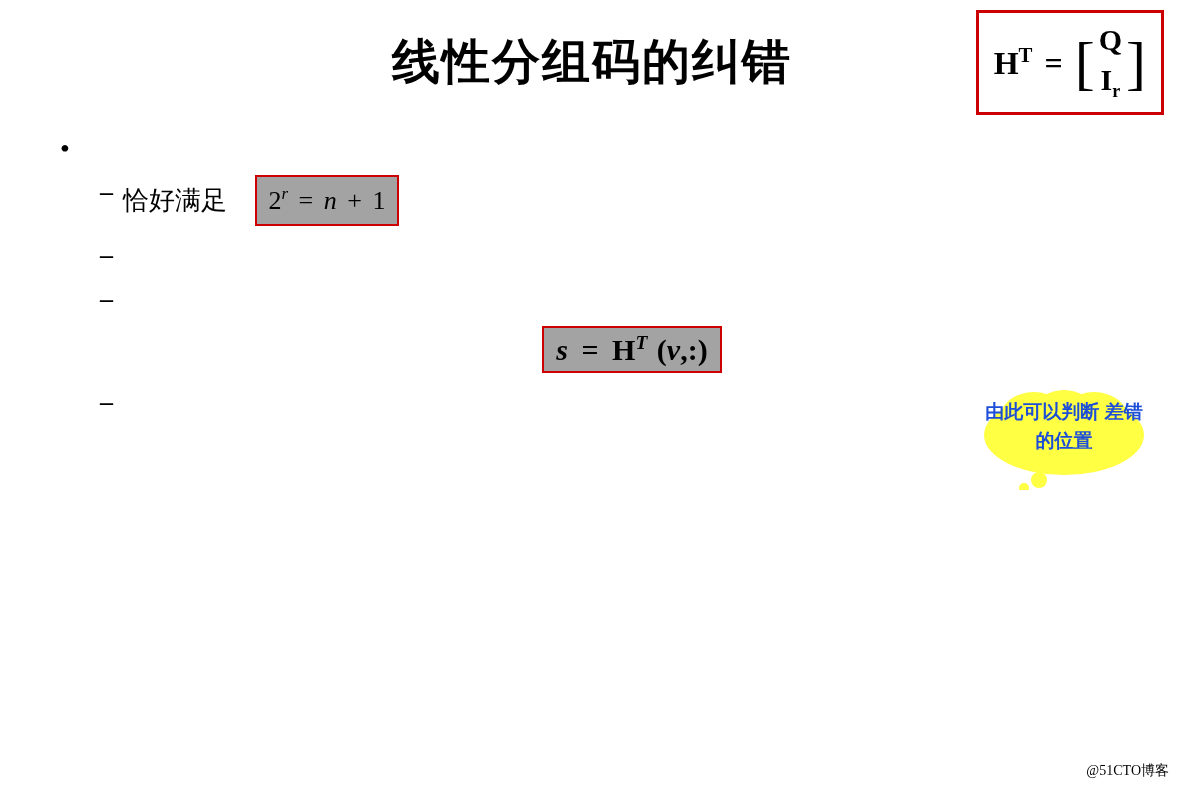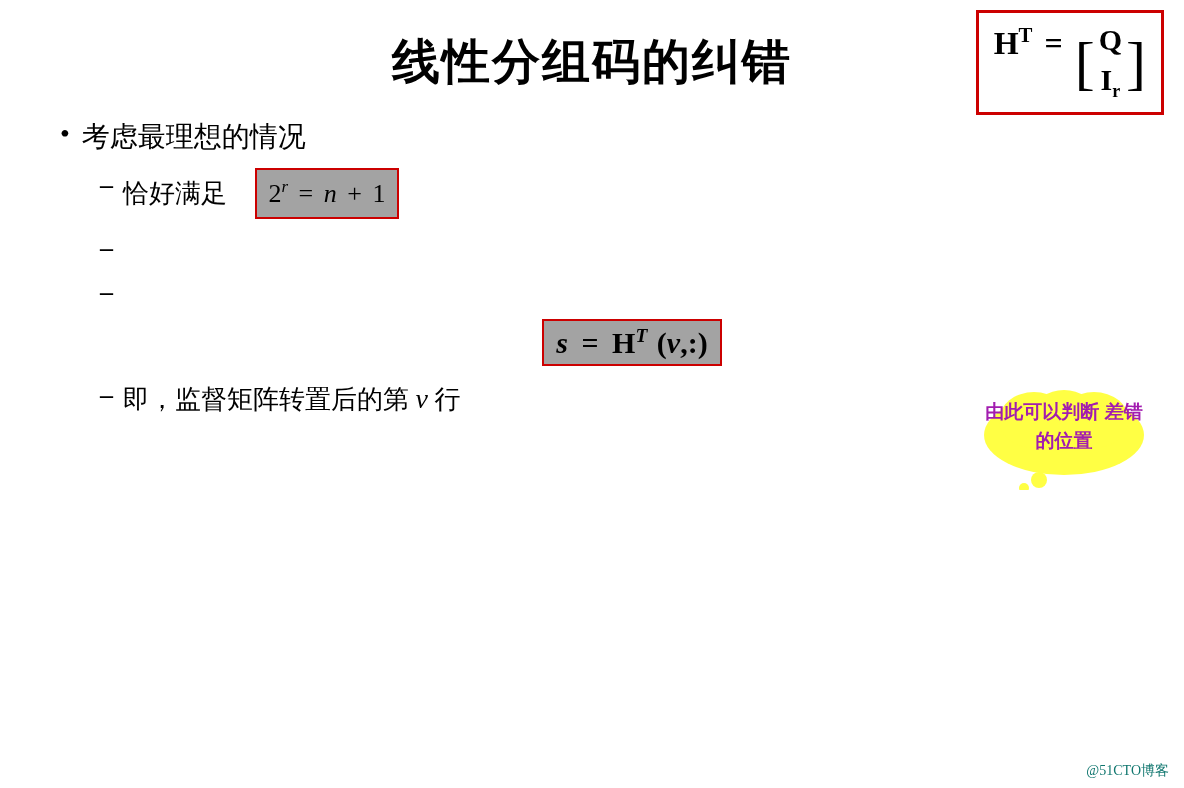--- a/index.html
+++ b/index.html
@@ -19,21 +19,21 @@
       background: #ffffff;
       position: relative;
       padding: 30px 60px;
     }
 
     .title {
       text-align: center;
       font-size: 48px;
       font-weight: bold;
       color: #000;
-      margin-bottom: 22px;
+      margin-bottom: 37px;
       font-family: "SimHei", "Microsoft YaHei", sans-serif;
       letter-spacing: 2px;
     }
 
     .content {
       position: relative;
     }
 
     .bullet-item {
       display: flex;
@@ -101,21 +101,21 @@
       position: absolute;
       top: 10px;
       right: 20px;
       border: 3px solid #cc0000;
       padding: 10px 15px;
       background: white;
     }
 
     .ht-matrix-inner {
       display: flex;
-      align-items: flex-start;
+      align-items: center;
       font-size: 32px;
       font-weight: bold;
     }
 
     .ht-left {
       margin-right: 8px;
     }
 
     .ht-bracket-group {
       display: flex;
@@ -152,21 +152,21 @@
       right: 20px;
       top: 370px;
     }
 
     
     .watermark {
       position: absolute;
       bottom: 8px;
       right: 15px;
       font-size: 14px;
-      color: #0f766e;
+      color: #000000;
     }
 
     
     .math-italic {
       font-style: italic;
       font-family: "Times New Roman", serif;
     }
 
     .math-bold-italic {
       font-style: italic;
@@ -223,21 +223,20 @@
         </div>
         <div class="bracket-right">]</div>
       </div>
     </div>
   </div>
 
   <div class="content">
 
     <div class="bullet-item">
       <div class="bullet-dot">•</div>
-      <div class="bullet-text">考虑最理想的情况</div>
     </div>
 
     <div class="sub-items">
 
       <div class="sub-item">
         <div class="dash">–</div>
         <div class="sub-text">
           恰好满足 &nbsp;
           <span class="formula-box">
             <span class="formula-inline">
@@ -266,38 +265,35 @@
             <span class="math-bold-italic">s</span>
             <span style="margin: 0 6px;">=</span>
             <span class="math-bold">H</span><sup class="math-bold"><span class="math-italic">T</span></sup>
             <span style="margin-left:2px;">(</span><span class="math-italic">v</span>,<span>:</span><span>)</span>
           </span>
         </span>
       </div>
 
       <div class="sub-item">
         <div class="dash">–</div>
-        <div class="sub-text">
-          即，监督矩阵转置后的第 <span class="math-italic" style="font-size:28px;">v</span> 行
-        </div>
       </div>
 
     </div>
   </div>
 
   <div class="cloud-container">
     <svg width="200" height="120">
 
       <ellipse cx="100" cy="65" rx="80" ry="40" fill="#ffff44"></ellipse>
       <ellipse cx="70" cy="50" rx="35" ry="28" fill="#ffff44"></ellipse>
       <ellipse cx="130" cy="50" rx="35" ry="28" fill="#ffff44"></ellipse>
       <ellipse cx="100" cy="42" rx="30" ry="22" fill="#ffff44"></ellipse>
 
       <circle cx="75" cy="110" r="8" fill="#ffff44"></circle>
       <circle cx="60" cy="118" r="5" fill="#ffff44"></circle>
     </svg>
-    <div style="position:absolute; top:28px; left:18px; width:164px; text-align:center; font-size:19px; line-height:1.5; color:#a21caf; font-family:'SimHei','Microsoft YaHei',sans-serif; font-weight:bold;">由此可以判断
+    <div style="position:absolute; top:28px; left:18px; width:164px; text-align:center; font-size:19px; line-height:1.5; color:#1d4ed8; font-family:'SimHei','Microsoft YaHei',sans-serif; font-weight:bold;">由此可以判断
 差错的位置</div>
   </div>
 
   <div class="watermark">@51CTO博客</div>
 
 </div>
 
 </body></html>

